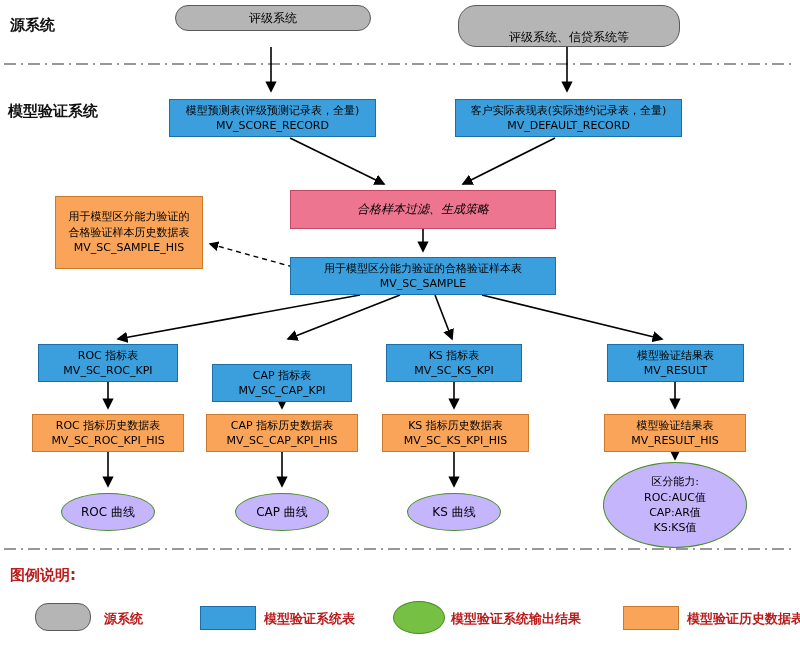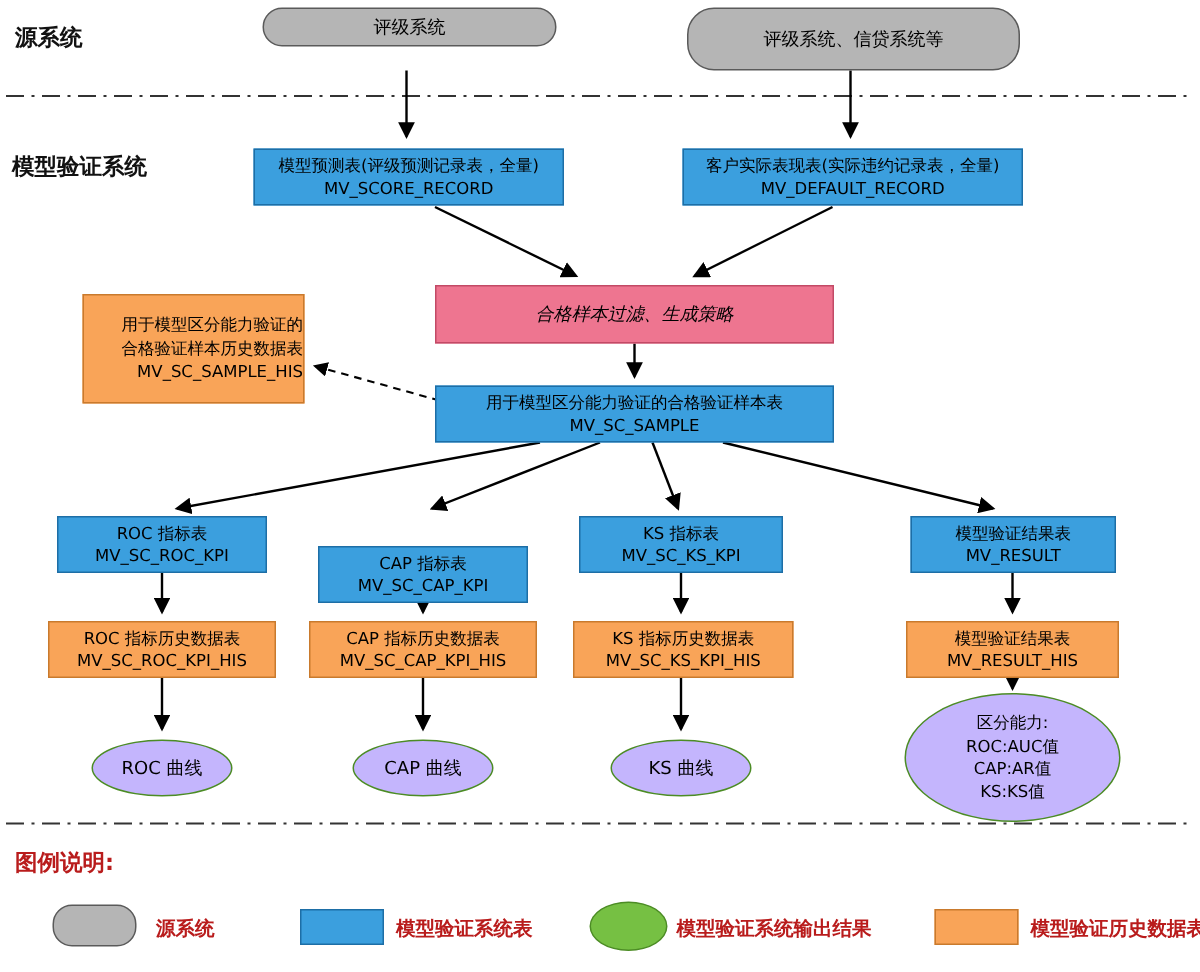--- a/index.html
+++ b/index.html
@@ -63,38 +63,38 @@
     <line x1="454" y1="452" x2="454" y2="486" stroke="#000" stroke-width="1.6" marker-end="url(#arrow)"></line>
     <line x1="675" y1="452" x2="675" y2="459" stroke="#000" stroke-width="1.6" marker-end="url(#arrow)"></line>
   </svg>
 
   <div class="section-label" style="left:10px; top:16px;">源系统</div>
   <div class="section-label" style="left:8px; top:102px;">模型验证系统</div>
 
   <div class="node rounded" style="left:175px; top:5px; width:196px; height:26px;">
     <div class="ln">评级系统</div>
   </div>
-  <div class="node rounded" style="left:458px; top:5px; width:222px; height:42px;">
+  <div class="node rounded" style="left:458px; top:5px; width:222px; height:42px;justify-content:flex-end;">
     <div class="ln">评级系统、信贷系统等</div>
   </div>
 
   <div class="node blue" style="left:169px; top:99px; width:207px; height:38px;">
     <div class="ln">模型预测表(评级预测记录表，全量)</div>
     <div class="ln">MV_SCORE_RECORD</div>
   </div>
   <div class="node blue" style="left:455px; top:99px; width:227px; height:38px;">
     <div class="ln">客户实际表现表(实际违约记录表，全量)</div>
     <div class="ln">MV_DEFAULT_RECORD</div>
   </div>
 
   <div class="node pink" style="left:290px; top:190px; width:266px; height:39px;font-style:italic;">
     <div class="ln">合格样本过滤、生成策略</div>
   </div>
 
-  <div class="node orange" style="left:55px; top:196px; width:148px; height:73px;align-items:flex-end;">
+  <div class="node orange" style="left:55px; top:196px; width:148px; height:73px;">
     <div class="ln">用于模型区分能力验证的</div>
     <div class="ln">合格验证样本历史数据表</div>
     <div class="ln">MV_SC_SAMPLE_HIS</div>
   </div>
 
   <div class="node blue" style="left:290px; top:257px; width:266px; height:38px;align-items:center;">
     <div class="ln">用于模型区分能力验证的合格验证样本表</div>
     <div class="ln">MV_SC_SAMPLE</div>
   </div>
 

